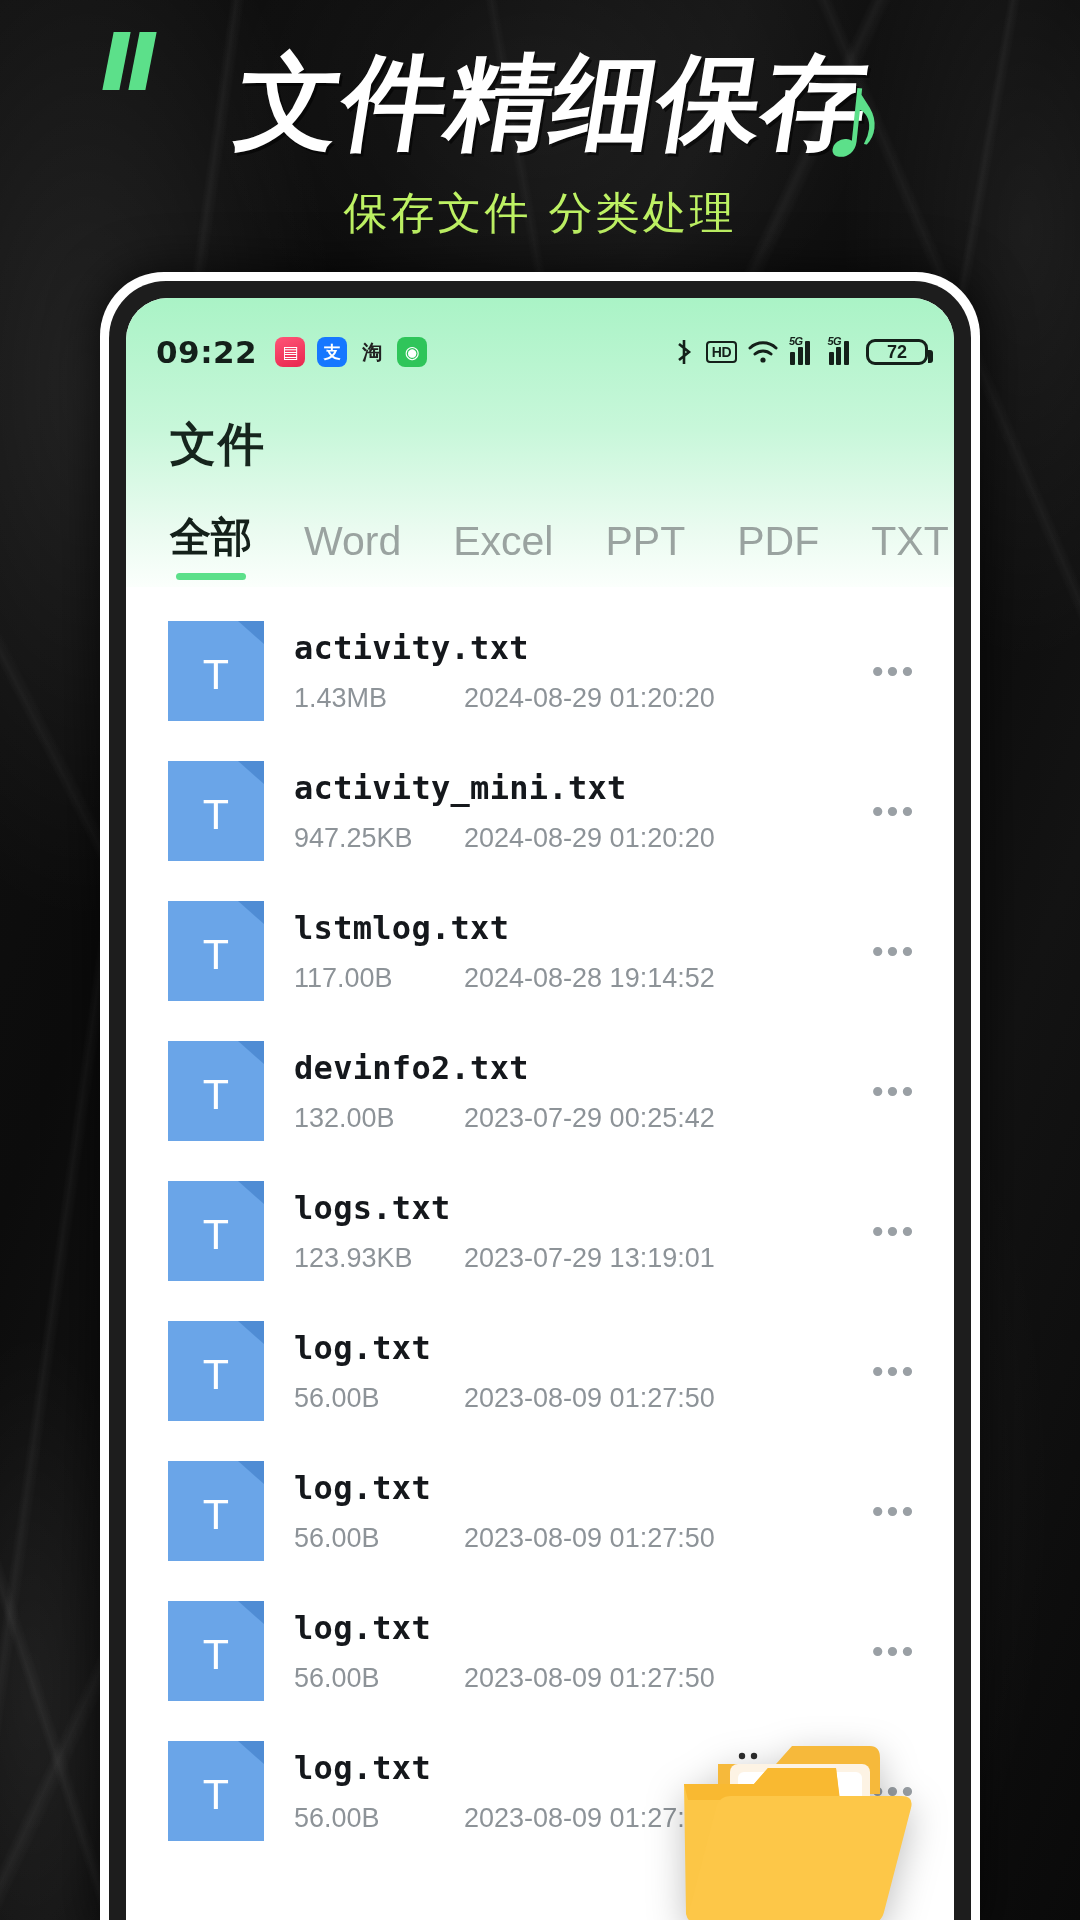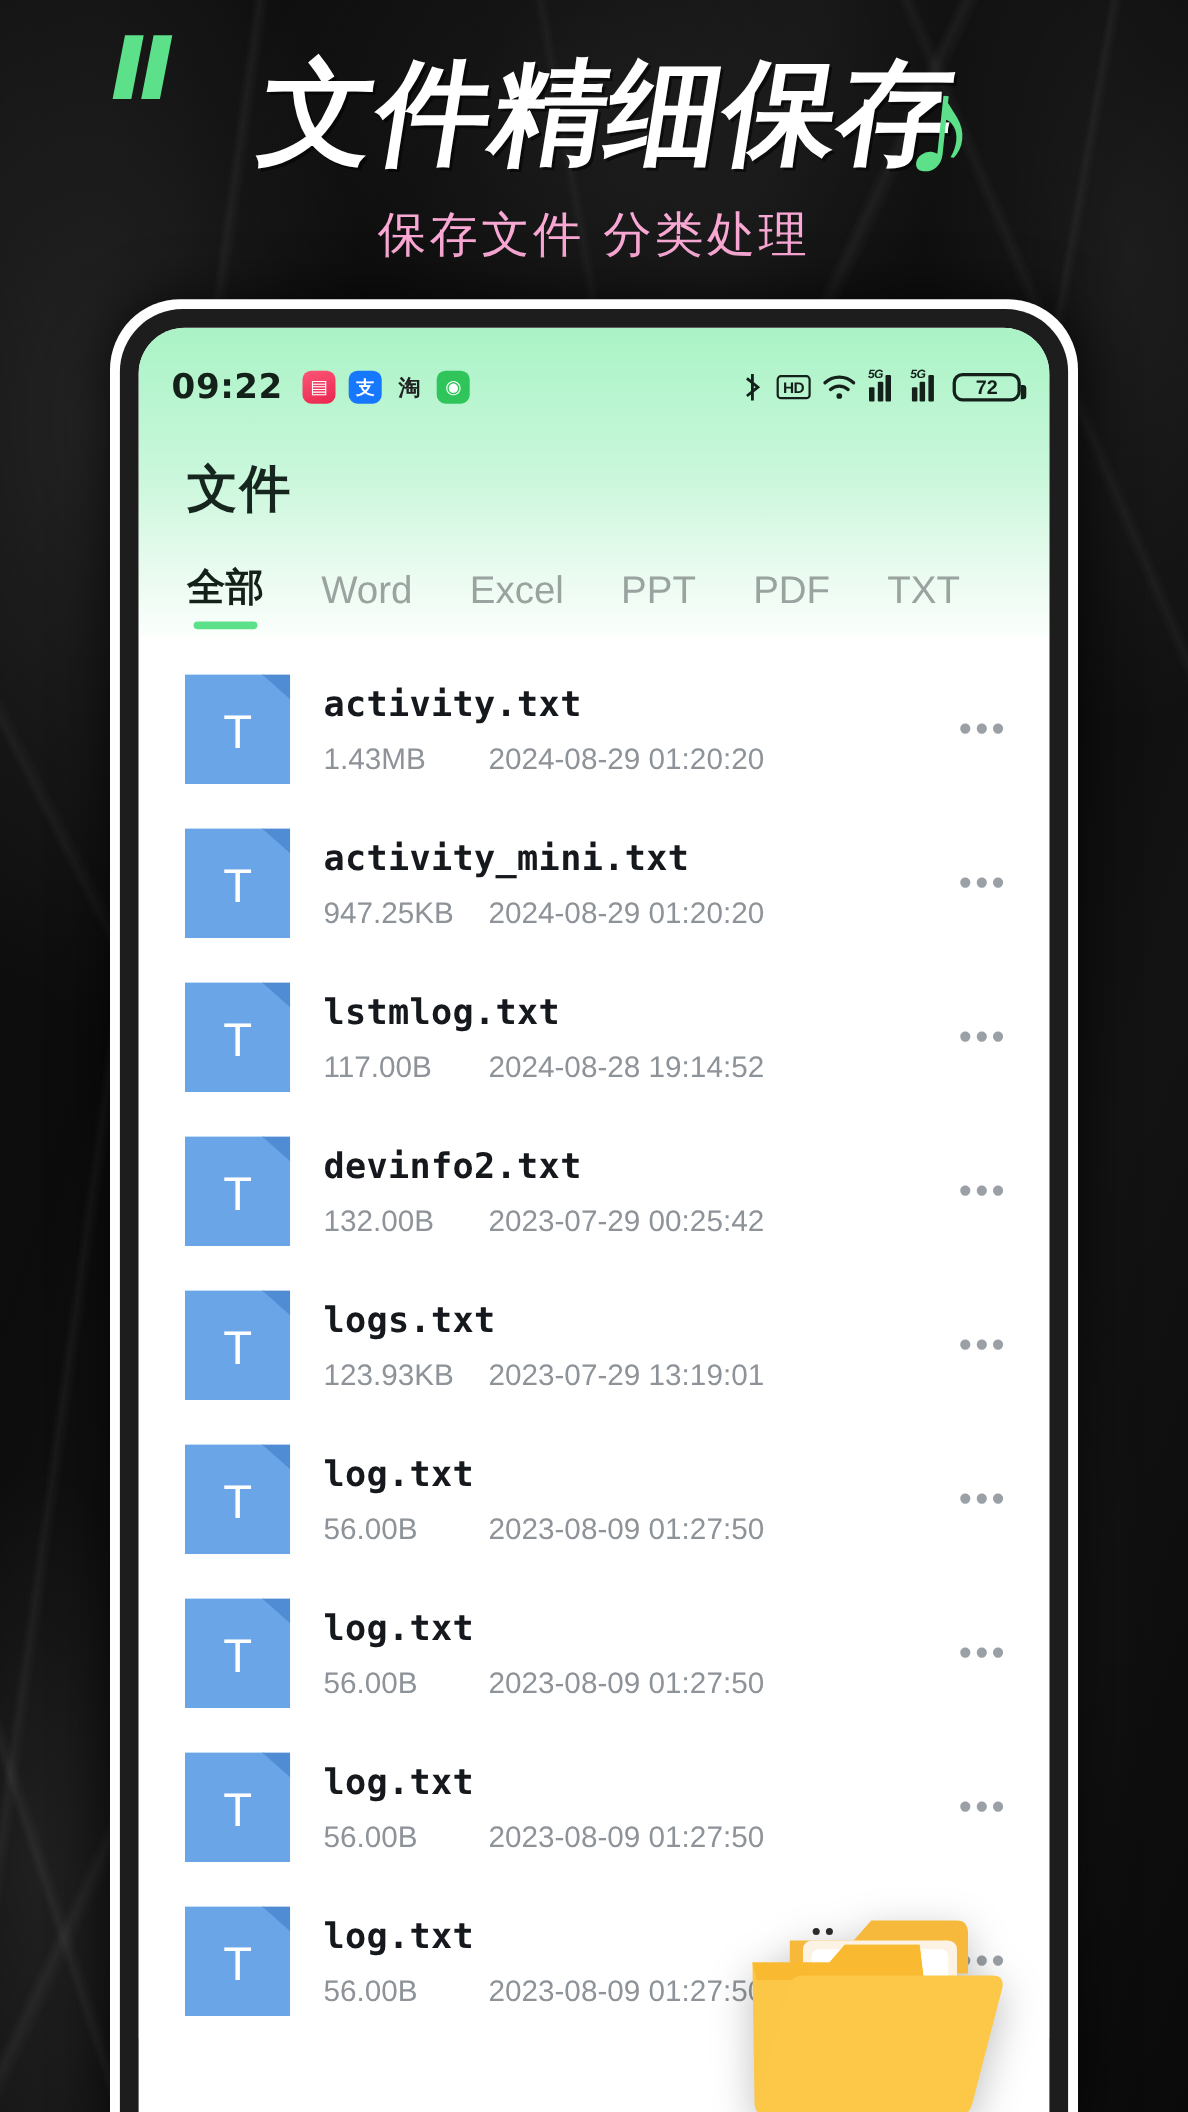--- a/index.html
+++ b/index.html
@@ -65,21 +65,21 @@
   }
   .note {
     position:absolute; right:192px; top:52px;
     color:#5ce08a; font-size:128px; line-height:1;
     transform:rotate(6deg);
   }
 
   .hero-sub {
     position:absolute; left:0; top:184px; width:1080px;
     text-align:center;
-    font-size:44px; color:#f9a8d4; letter-spacing:3px;
+    font-size:44px; color:#bef264; letter-spacing:3px;
     font-family:"DejaVu Sans","Liberation Sans",sans-serif;
   }
 
   
   .phone {
     position:absolute;
     left:100px; top:272px;
     width:880px; height:1660px;
     border-radius:64px 64px 0 0;
     background:#ffffff;
@@ -149,21 +149,21 @@
     font-family:"DejaVu Sans","Liberation Sans",sans-serif;
   }
 
   .tabs {
     display:flex; align-items:flex-end;
     padding:0 0 0 44px; gap:52px;
     overflow:hidden;
   }
   .tab {
     position:relative;
-    font-size:35px; color:#9aa3a0; white-space:nowrap;
+    font-size:41px; color:#9aa3a0; white-space:nowrap;
     padding-bottom:22px;
   }
   .tab.active { color:#14201a; font-weight:bold; }
   .tab.active::after{
     content:""; position:absolute; left:6px; bottom:7px;
     width:calc(100% - 12px); height:7px; border-radius:4px; background:#5ce08a;
   }
 
   
   .list { background:#ffffff; padding-top:14px; }
@@ -196,21 +196,21 @@
   }
   .meta { flex:1; min-width:0; }
   .fname {
     font-size:32px; font-weight:bold; color:#15181c;
     letter-spacing:.3px; margin-bottom:16px;
     font-family:"DejaVu Sans Mono","Liberation Mono",monospace;
     white-space:nowrap; overflow:hidden;
   }
   .sub { display:flex; font-size:27px; color:#8d9398; }
   .sub .size { min-width:150px; }
-  .sub .date { }
+  .sub .date { margin-left:20px; }
   .more {
     width:60px; flex:none; text-align:center;
     color:#9aa0a5; font-size:34px; letter-spacing:3px; line-height:1;
     margin-left:10px;
   }
 
   
   .folder {
     position:absolute;
     right:28px; bottom:-36px;

